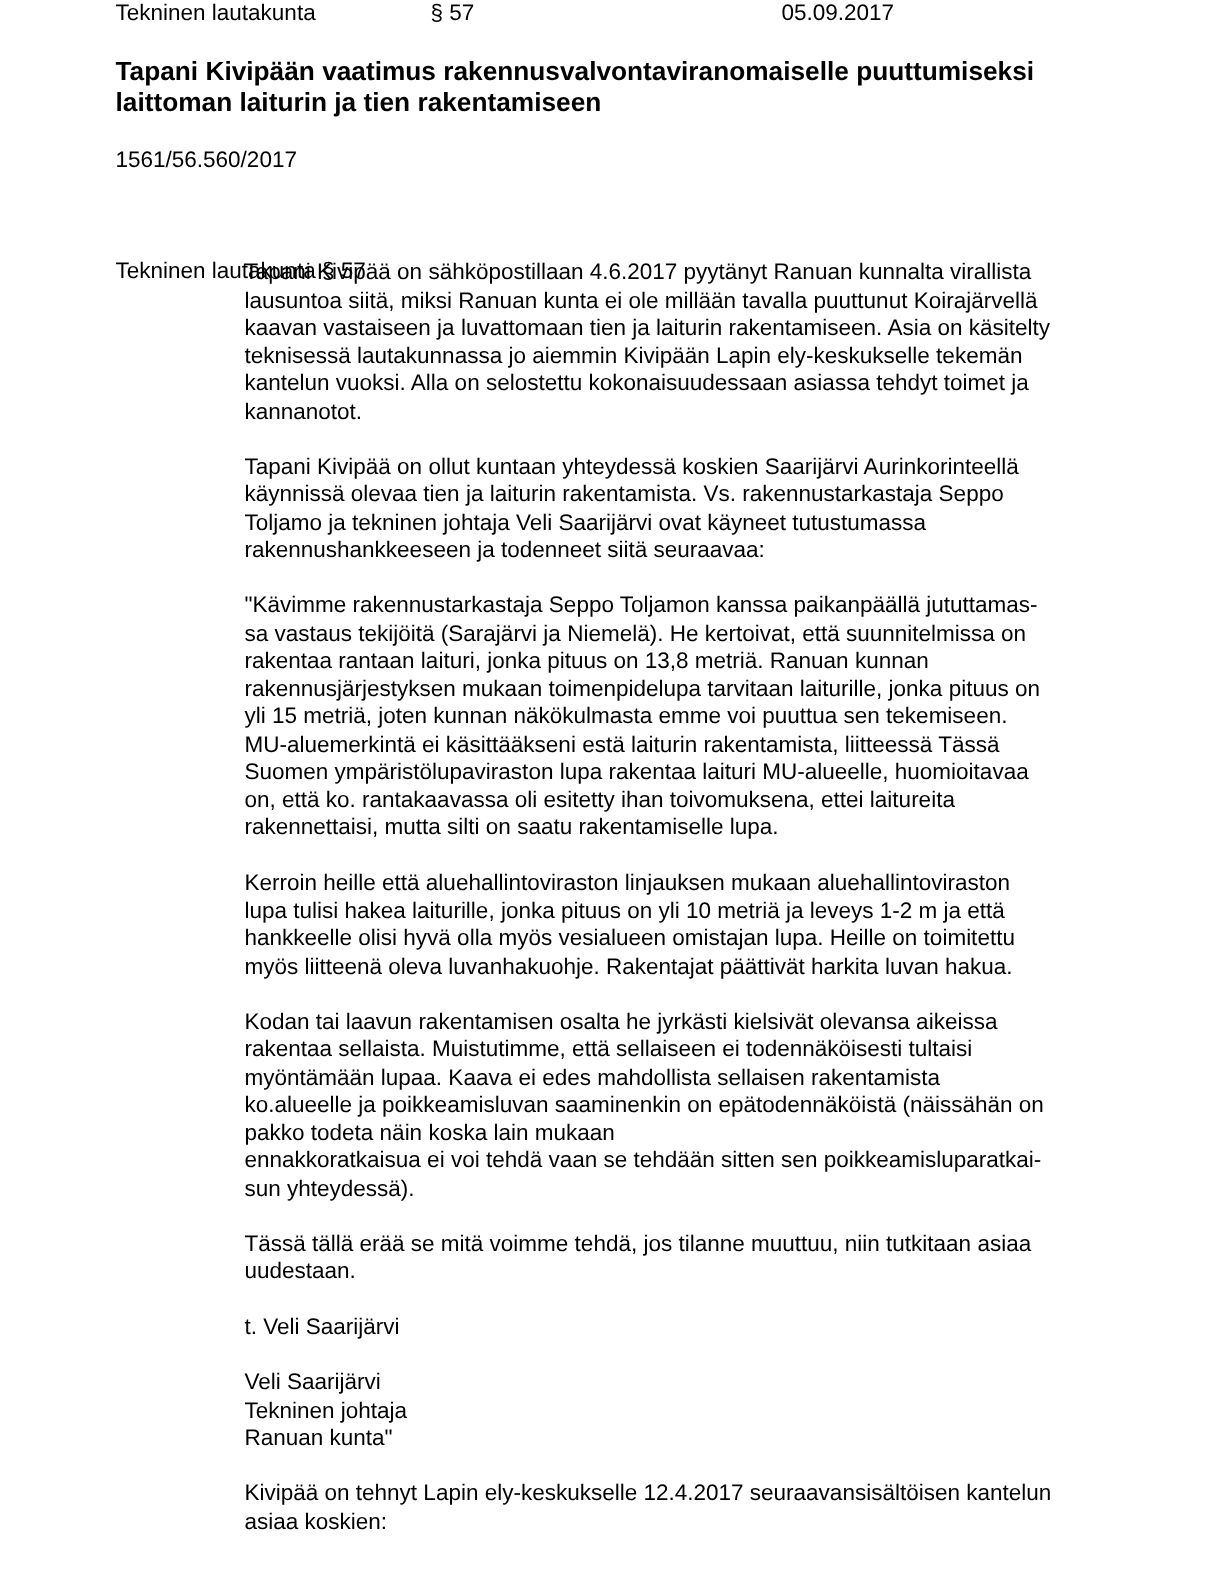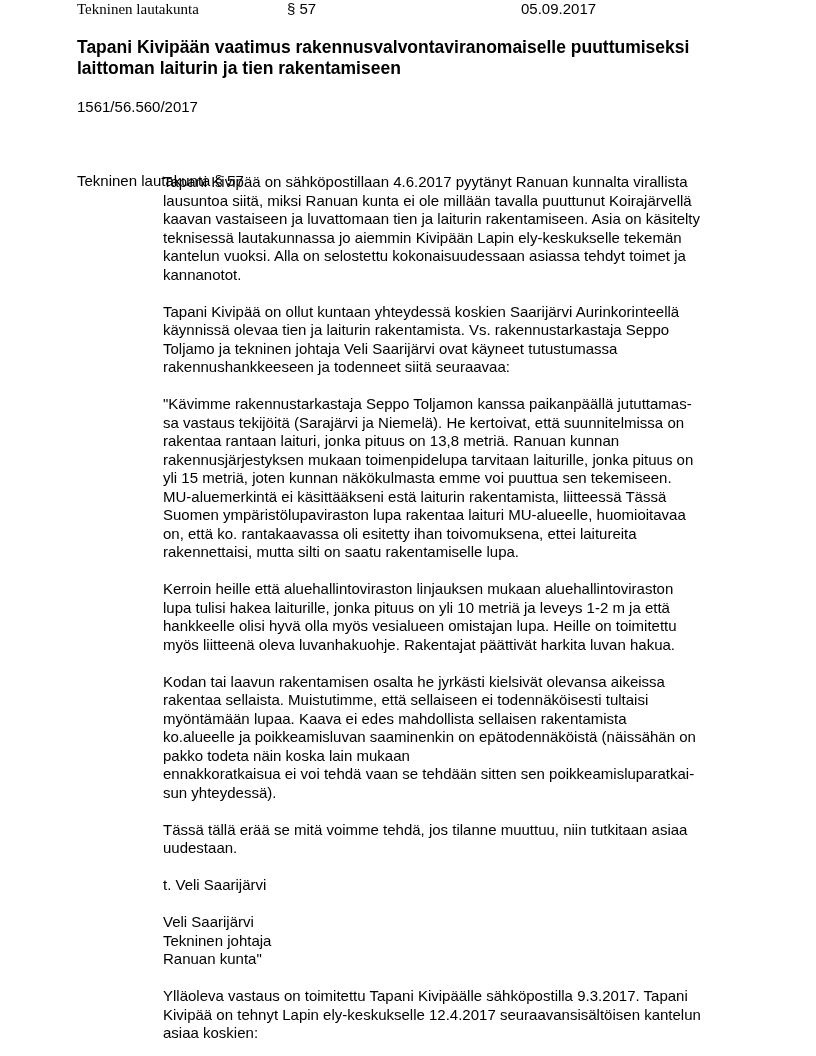--- a/index.html
+++ b/index.html
@@ -23,21 +23,21 @@
       width: 700px;
       height: 18px;
       font-size: 15px;
       line-height: 18px;
     }
     .header-row span {
       position: absolute;
       top: 0;
       white-space: nowrap;
     }
-    .hdr-committee { left: 0px; font-family: Liberation Serif, serif; }
+    .hdr-committee { left: 0px; }
     .hdr-section { left: 210px; }
     .hdr-date { left: 444px; }
 
     .title {
       position: absolute;
       top: 37px;
       left: 77px;
       width: 700px;
       font-size: 17.5px;
       font-weight: bold;
@@ -144,17 +144,16 @@
   </p>
   <p class="para">
     <span class="line">t. Veli Saarijärvi</span>
   </p>
   <p class="para">
     <span class="line">Veli Saarijärvi</span>
     <span class="line">Tekninen johtaja</span>
     <span class="line">Ranuan kunta"</span>
   </p>
   <p class="para">
-    <span class="line">Ylläoleva vastaus on toimitettu Tapani Kivipäälle sähköpostilla 9.3.2017. Tapani</span>
     <span class="line">Kivipää on tehnyt Lapin ely-keskukselle 12.4.2017 seuraavansisältöisen kantelun</span>
     <span class="line">asiaa koskien:</span>
   </p>
 </div>
 
 </body></html>

